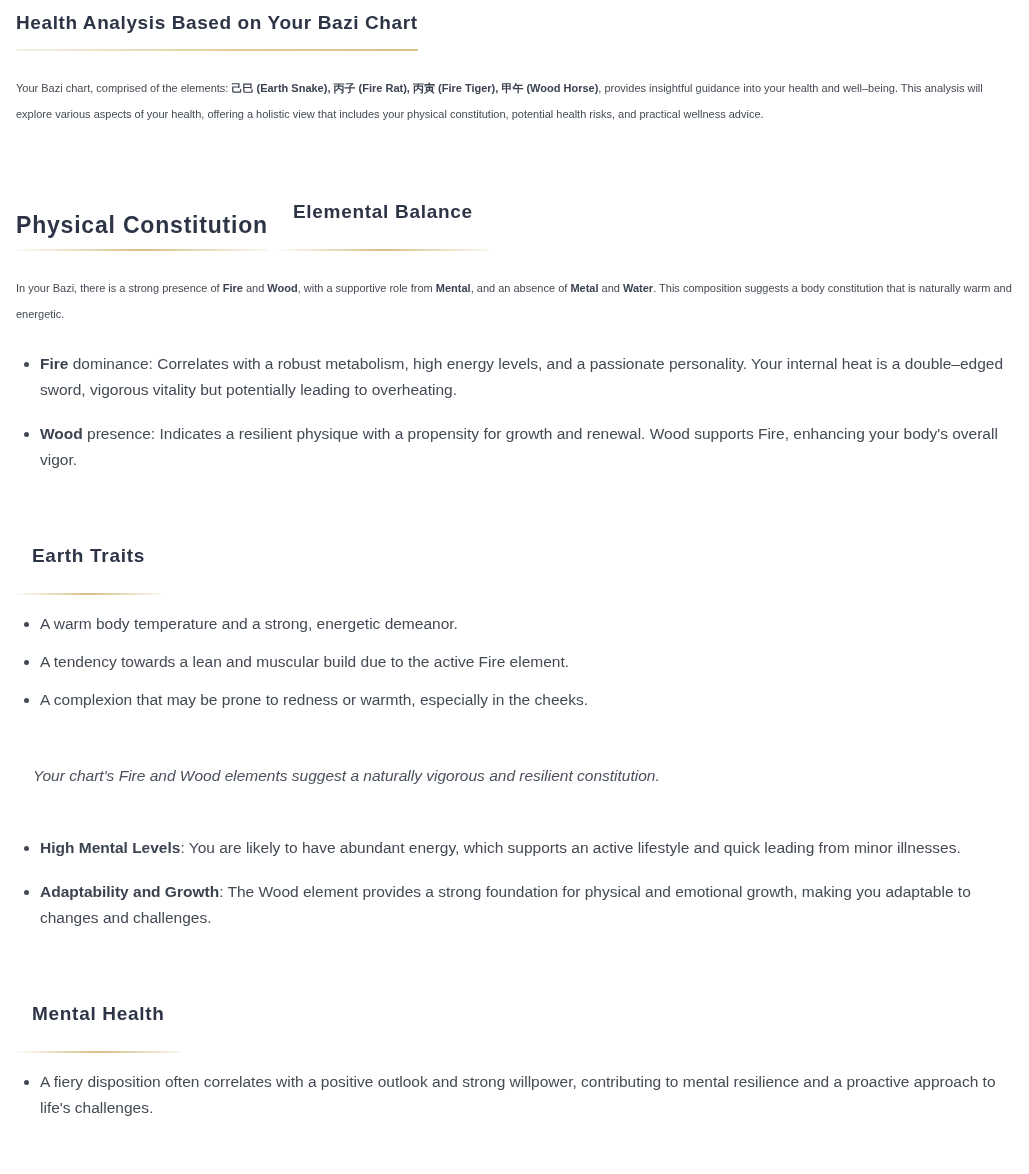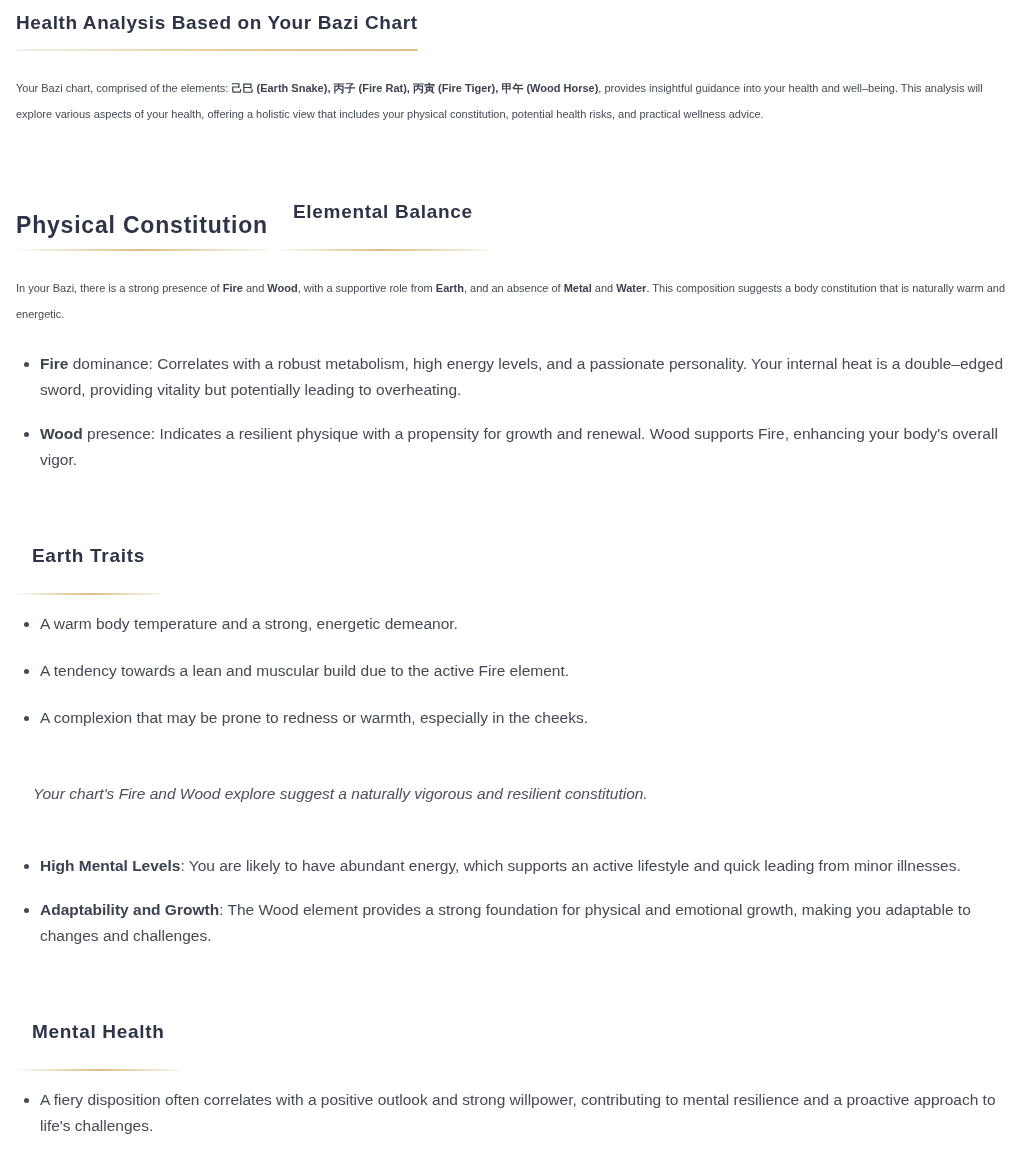--- a/index.html
+++ b/index.html
@@ -71,21 +71,21 @@
 
   ul {
     margin: 16px 0 0 0;
     padding-left: 24px;
   }
   li {
     font-size: 15.5px;
     line-height: 26px;
   }
   ul.loose li + li { margin-top: 18px; }
-  ul.tight li + li { margin-top: 21px; }
+  ul.tight li + li { margin-top: 12px; }
 
   blockquote {
     margin: 50px 0 46px 17px;
     font-style: italic;
     font-size: 15.5px;
     line-height: 26px;
     color: #4a515c;
   }
 
   .section-gap-lg { margin-top: 56px; }
@@ -108,41 +108,41 @@
     <div class="heading-col">
       <h2>Physical Constitution</h2>
       <div class="gold-line"></div>
     </div>
     <div class="heading-col">
       <h3>Elemental Balance</h3>
       <div class="gold-line"></div>
     </div>
   </div>
 
-  <p><span>In your Bazi, there is a strong presence of </span><strong>Fire</strong><span> and </span><strong>Wood</strong><span>, with a supportive role from </span><strong>Earth</strong><span>, and an absence of </span><strong>Metal</strong><span> and </span><strong>Water</strong><span>. This composition suggests a body constitution that is naturally warm and energetic.</span></p>
+  <p><span>In your Bazi, there is a strong presence of </span><strong>Fire</strong><span> and </span><strong>Wood</strong><span>, with a supportive role from </span><strong>Mental</strong><span>, and an absence of </span><strong>Metal</strong><span> and </span><strong>Water</strong><span>. This composition suggests a body constitution that is naturally warm and energetic.</span></p>
 
   <ul class="loose">
-    <li><strong>Fire</strong><span> dominance: Correlates with a robust metabolism, high energy levels, and a passionate personality. Your internal heat is a double–edged sword, providing vitality but potentially leading to overheating.</span></li>
+    <li><strong>Fire</strong><span> dominance: Correlates with a robust metabolism, high energy levels, and a passionate personality. Your internal heat is a double–edged sword, vigorous vitality but potentially leading to overheating.</span></li>
     <li><strong>Wood</strong><span> presence: Indicates a resilient physique with a propensity for growth and renewal. Wood supports Fire, enhancing your body's overall vigor.</span></li>
   </ul>
 
   <div class="heading-col section-gap-md">
     <h3>Earth Traits</h3>
     <div class="gold-line"></div>
   </div>
 
 
   <ul class="tight">
     <li>A warm body temperature and a strong, energetic demeanor.</li>
     <li>A tendency towards a lean and muscular build due to the active Fire element.</li>
     <li>A complexion that may be prone to redness or warmth, especially in the cheeks.</li>
   </ul>
 
 
-  <blockquote>Your chart's Fire and Wood explore suggest a naturally vigorous and resilient constitution.</blockquote>
+  <blockquote>Your chart's Fire and Wood elements suggest a naturally vigorous and resilient constitution.</blockquote>
 
   <ul class="loose">
     <li><strong>High Mental Levels</strong><span>: You are likely to have abundant energy, which supports an active lifestyle and quick leading from minor illnesses.</span></li>
     <li><strong>Adaptability and Growth</strong><span>: The Wood element provides a strong foundation for physical and emotional growth, making you adaptable to changes and challenges.</span></li>
   </ul>
 
   <div class="heading-col section-gap-md">
     <h3>Mental Health</h3>
     <div class="gold-line"></div>
   </div>

